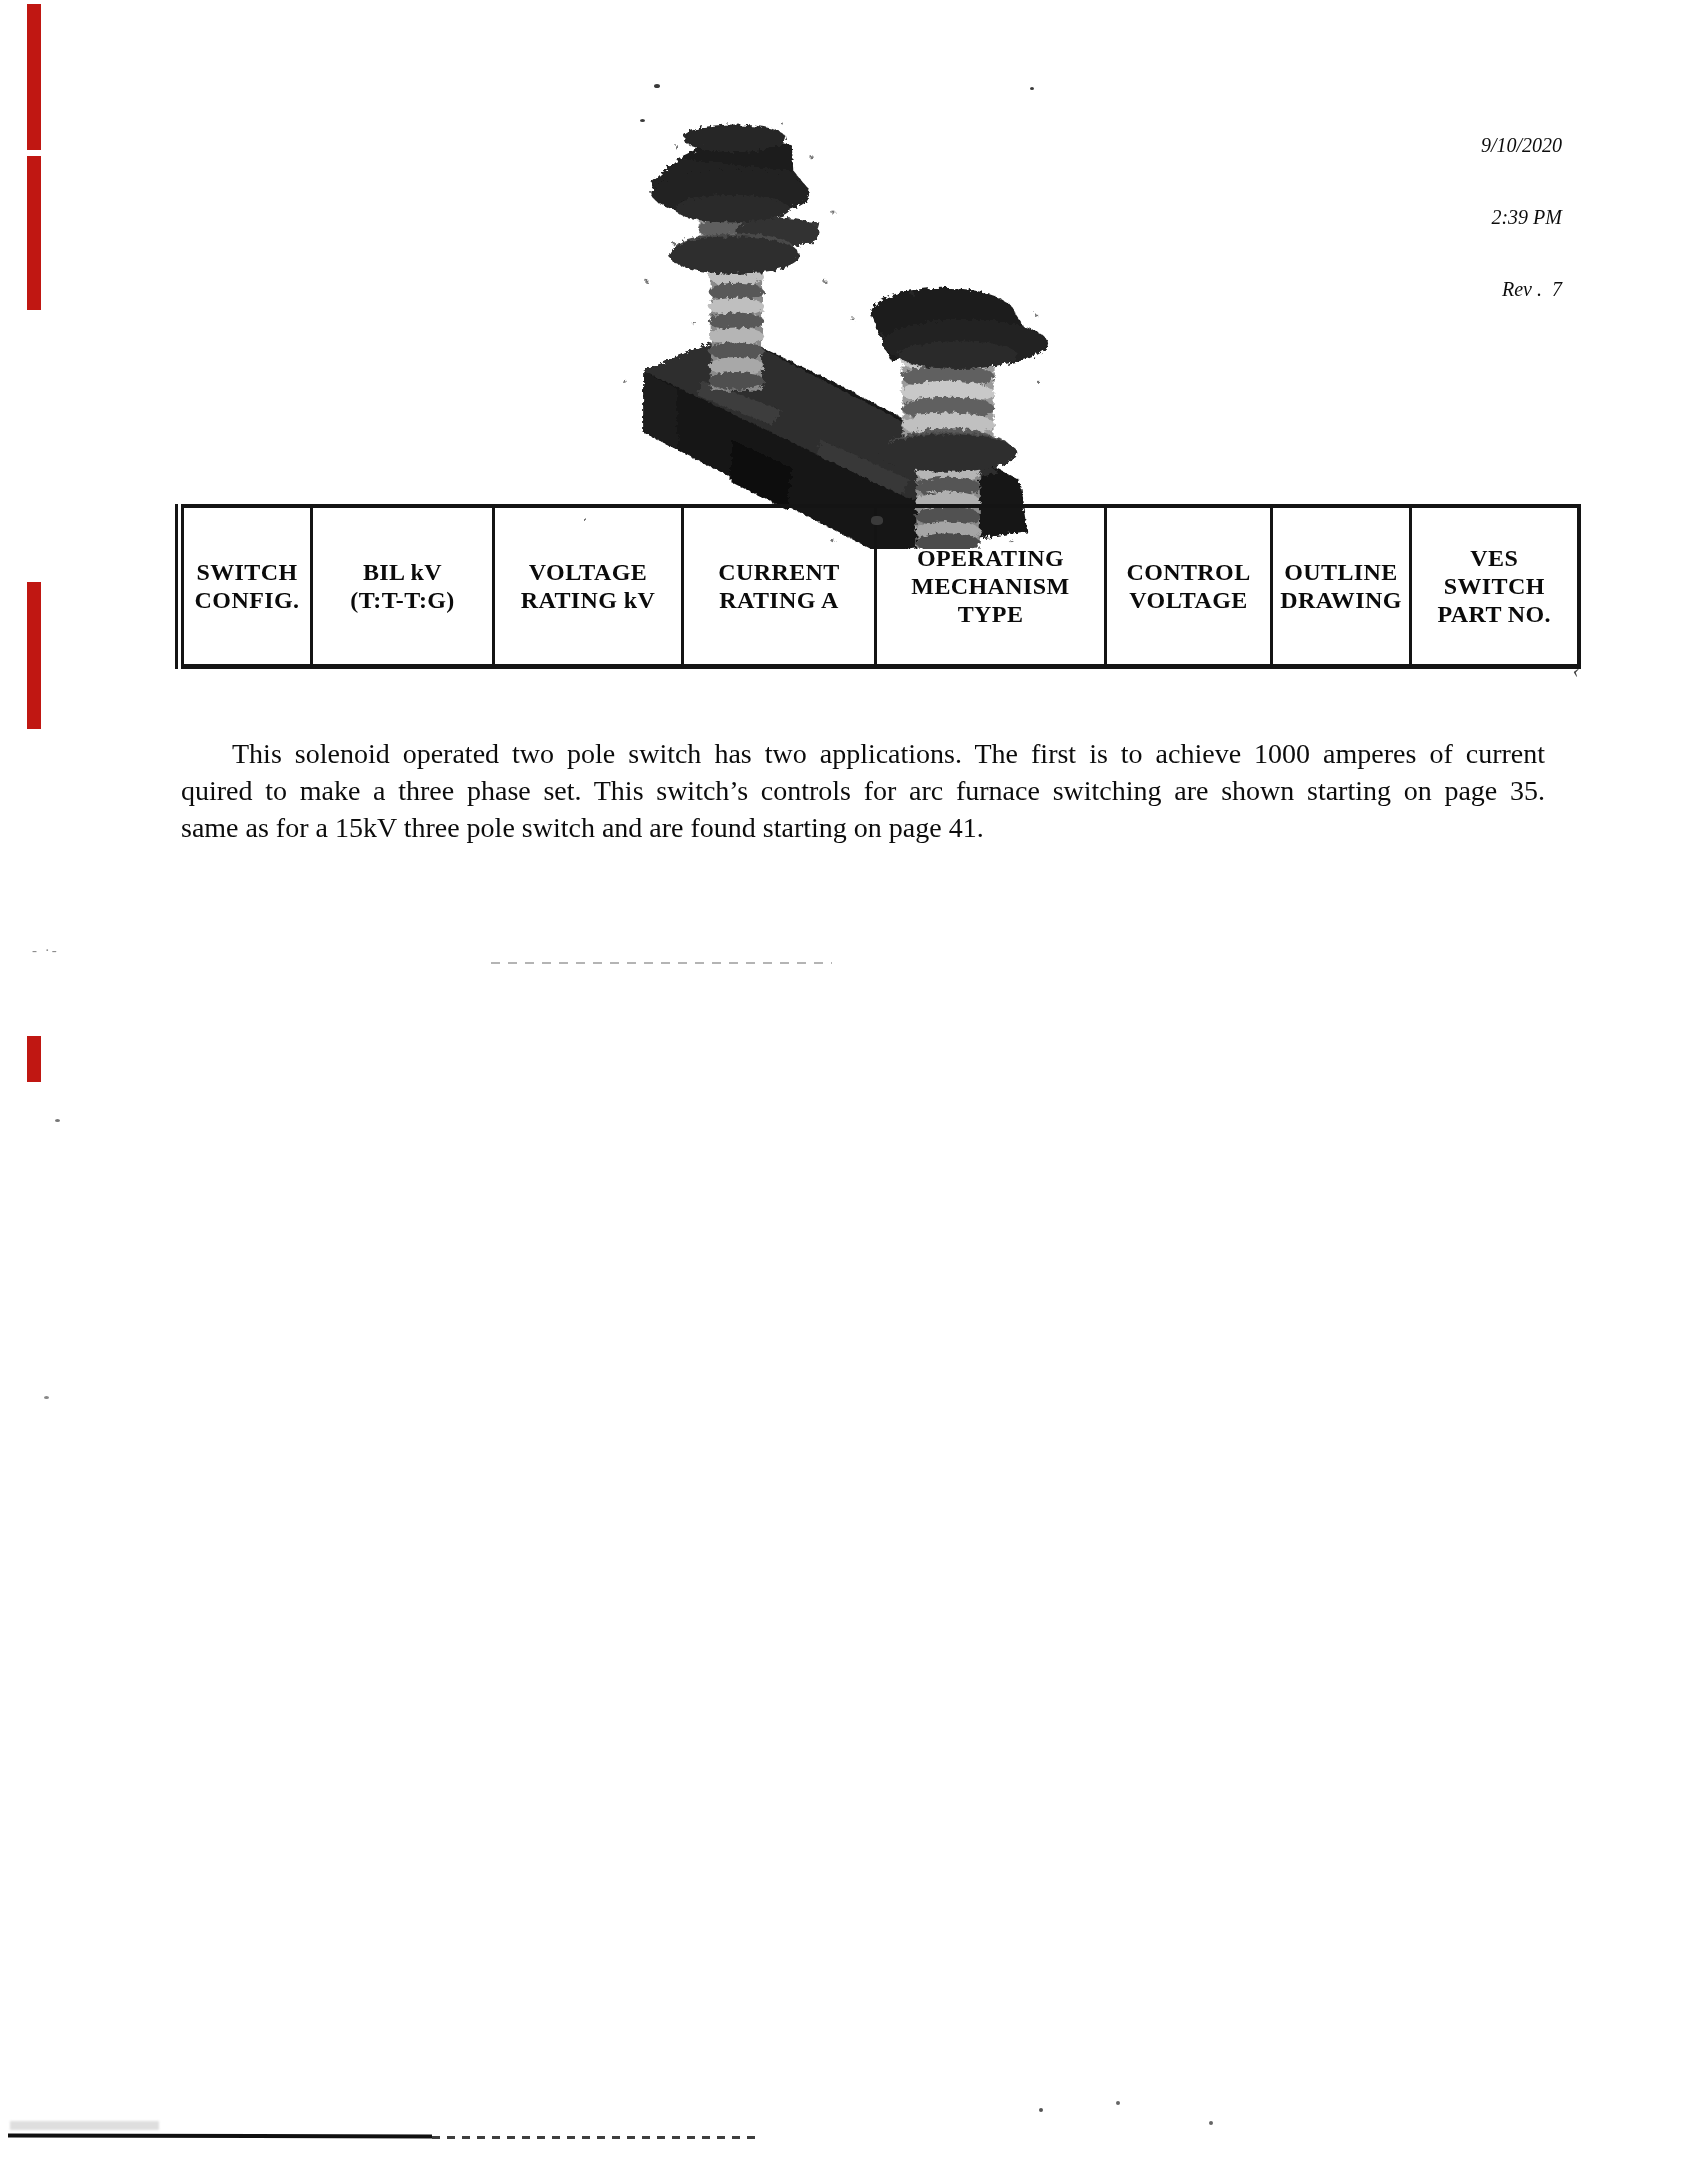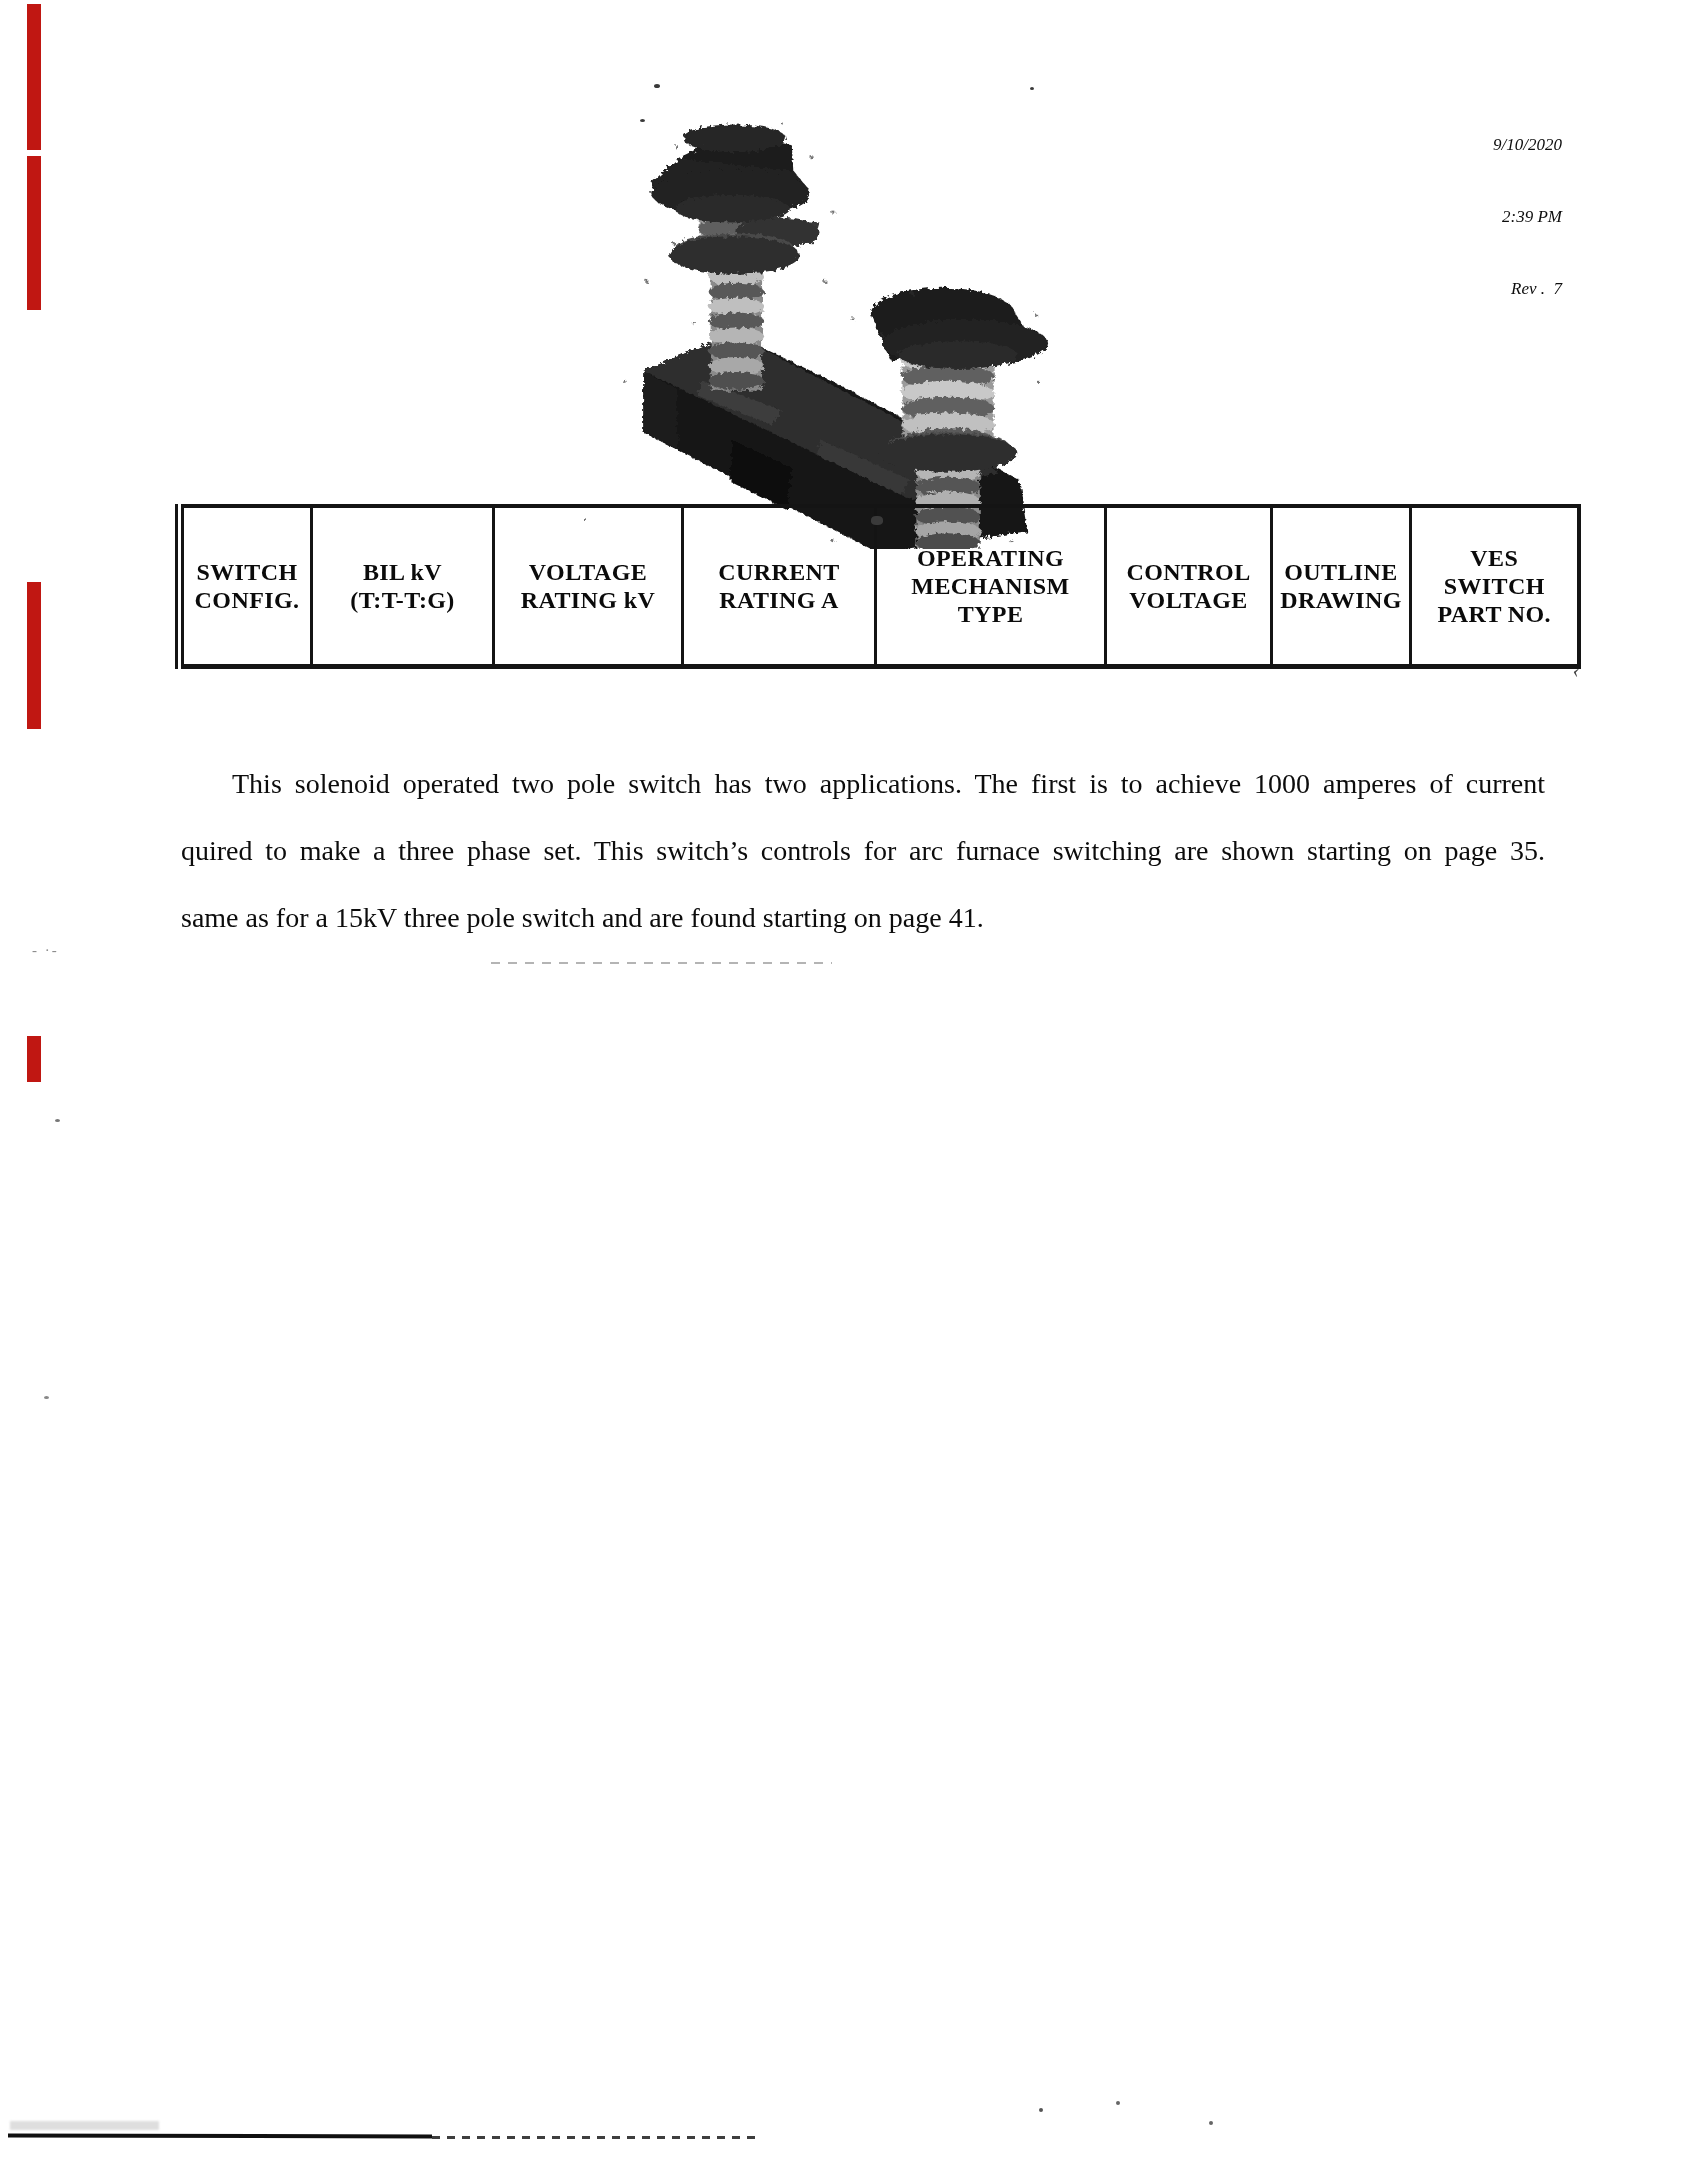--- a/index.html
+++ b/index.html
@@ -18,21 +18,21 @@
   .smudge{position:absolute;background:#9a9a9a;opacity:.32;filter:blur(1px);}
   .dash-marks{position:absolute;left:32px;top:942px;width:44px;height:10px;
     color:#8a8a8a;font-size:15px;letter-spacing:2px;white-space:pre;}
   .under-dashes{position:absolute;left:491px;top:962px;width:341px;height:2px;
     background:repeating-linear-gradient(90deg,#9b9b9b 0 9px,transparent 9px 17px);opacity:.75;}
   .stray-mark{position:absolute;left:1573px;top:659px;font-size:20px;color:#444;
     transform:rotate(12deg);font-family:"Liberation Serif",serif;}
 
   
   .stamp{position:absolute;top:85px;right:121px;text-align:right;
-    font-style:italic;font-size:17px;line-height:24px;white-space:pre;}
+    font-style:italic;font-size:20px;line-height:24px;white-space:pre;}
 
   
   .photo{position:absolute;left:584px;top:84px;width:465px;height:465px;}
 
   
   table.specs{
     position:absolute;left:175px;top:504px;width:1399px;height:165px;
     border-collapse:collapse;table-layout:fixed;
     border:4px solid #141414;border-left:9px double #141414;
   }
@@ -43,21 +43,21 @@
   }
   table.specs th{
     font-weight:bold;font-size:24px;line-height:28px;height:113px;
     white-space:pre-line;letter-spacing:0.4px;border-bottom:5px solid #141414;
   }
   table.specs td{font-size:25px;height:47px;font-weight:normal;}
 
   
   .para{position:absolute;left:181px;top:735px;width:1364px;
     font-size:28px;line-height:37px;color:#0c0c0c;}
-  .pline{text-align:justify;text-align-last:justify;margin-top:30px;}
+  .pline{text-align:justify;text-align-last:justify;}
   .pline.first{text-indent:51px;}
   .pline.last{text-align-last:left;}
 
   
   .bottom-rule-solid{position:absolute;left:8px;top:2134px;width:424px;height:4px;
     background:#101010;transform:rotate(.12deg);}
   .bottom-rule-dashed{position:absolute;left:432px;top:2136px;width:327px;height:3px;
     background:repeating-linear-gradient(90deg,#1c1c1c 0 8px,transparent 8px 15px);opacity:.85;}
 </style>
 </head>

